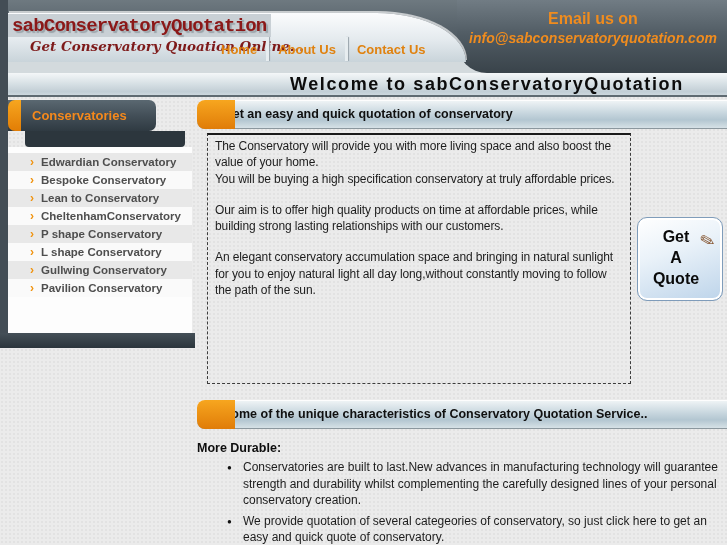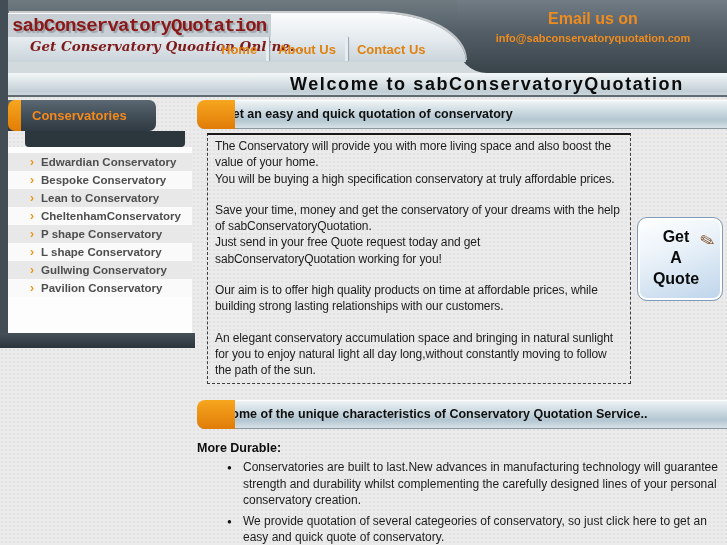--- a/index.html
+++ b/index.html
@@ -20,21 +20,21 @@
   .logo-title{position:absolute;left:0px;top:1px;display:inline-block;background:#c9d0d5;
               padding:1px 5px 0 4px;font-size:19px;font-weight:bold;letter-spacing:-0.8px;
               color:#8b1818;text-shadow:2px 2px 1px #9aa4aa;cursor:pointer;font-family:Liberation Mono, monospace;}
   .logo-tagline{position:absolute;left:22px;top:25px;font-family:"DejaVu Serif",serif;
                 font-style:italic;font-weight:bold;font-size:13.5px;color:#7e1a1a;}
   .nav{position:absolute;left:204px;top:24px;display:flex;align-items:center;height:24px;}
   .nav a{color:#e0820f;font-weight:bold;font-size:13px;text-decoration:none;padding:0 9px;white-space:nowrap;text-align:right;}
   .nav .sep{width:3px;height:24px;background:#e7edf0;box-shadow:1px 0 1px #98a4ab;}
   .email-block{position:absolute;top:8px;right:6px;width:256px;text-align:center;}
   .email-label{color:#f08c1e;font-weight:bold;font-size:16px;line-height:22px;}
-  .email-addr{color:#f08c1e;font-weight:bold;font-size:11px;line-height:16px;cursor:pointer;}
+  .email-addr{color:#f08c1e;font-weight:bold;font-size:14px;line-height:16px;cursor:pointer;font-style:italic;}
 
   .welcome-bar{position:absolute;top:73px;left:8px;width:719px;height:22px;
                background:linear-gradient(180deg,#f4f7f8 0%,#d3dde2 55%,#c2ced5 85%,#cdd8de 100%);
                border-bottom:2px solid #5f6a71;overflow:hidden;}
   .welcome-bar span{display:block;padding-left:282px;font-size:18px;font-weight:bold;color:#0c0c0c;
                     line-height:22px;letter-spacing:1.6px;white-space:nowrap;}
 
   
   .left-strip{position:absolute;top:0;left:0;width:8px;height:348px;background:#434d55;}
   .side-head{position:absolute;top:100px;left:8px;width:148px;height:31px;
@@ -130,22 +130,20 @@
   <div class="side-bottom"></div>
 
   <div class="sec-bar" id="sec1">
     <span class="cap"></span>
     <span>Get an easy and quick quotation of conservatory</span>
   </div>
 
   <div class="intro-box">
     <p>The Conservatory will provide you with more living space and also boost the value of your home.
 You will be buying a high specification conservatory at truly affordable prices.</p>
-    <p>Save your time, money and get the conservatory of your dreams with the help of sabConservatoryQuotation.
-Just send in your free Quote request today and get sabConservatoryQuotation working for you!</p>
     <p>Our aim is to offer high quality products on time at affordable prices, while building strong lasting relationships with our customers.</p>
     <p>An elegant conservatory accumulation space and bringing in natural sunlight for you to enjoy natural light all day long,without constantly moving to follow the path of the sun.</p>
   </div>
 
   <div class="quote-btn">
     <span class="txt">
       <span>Get</span><br>
       <span>A</span><br>
       <span>Quote</span>
     </span>

